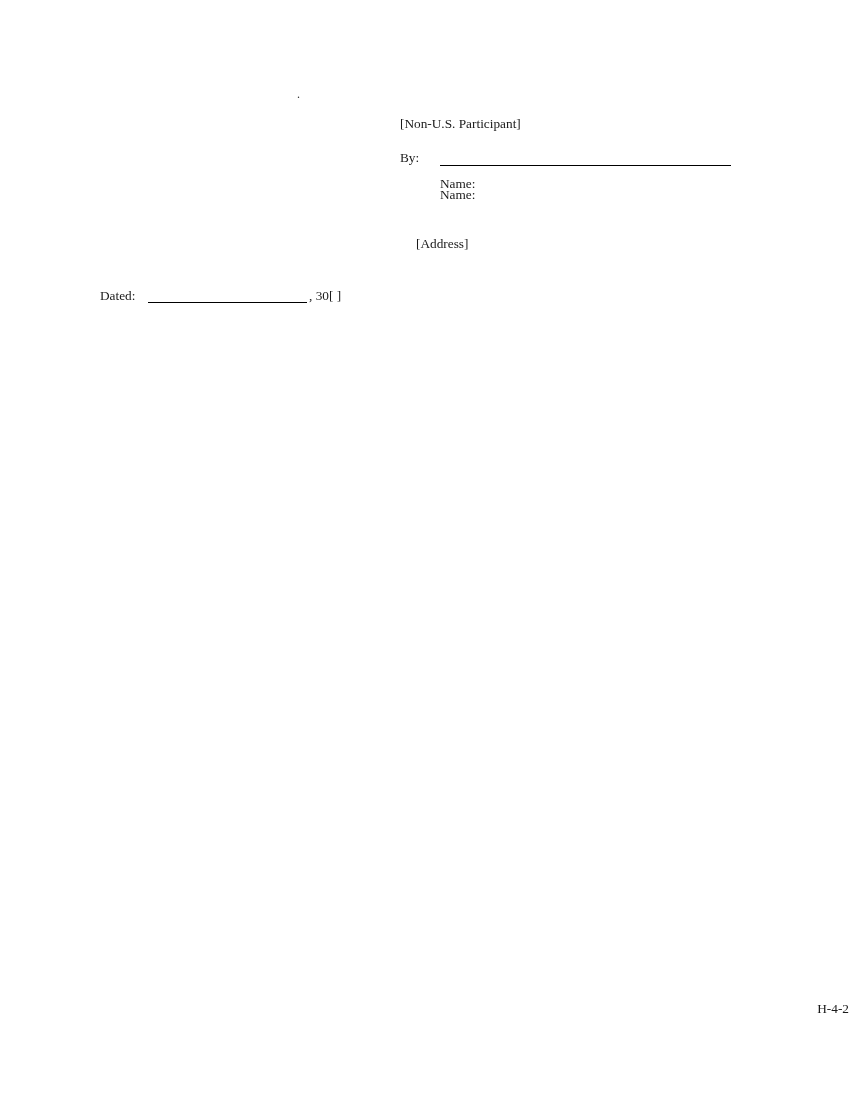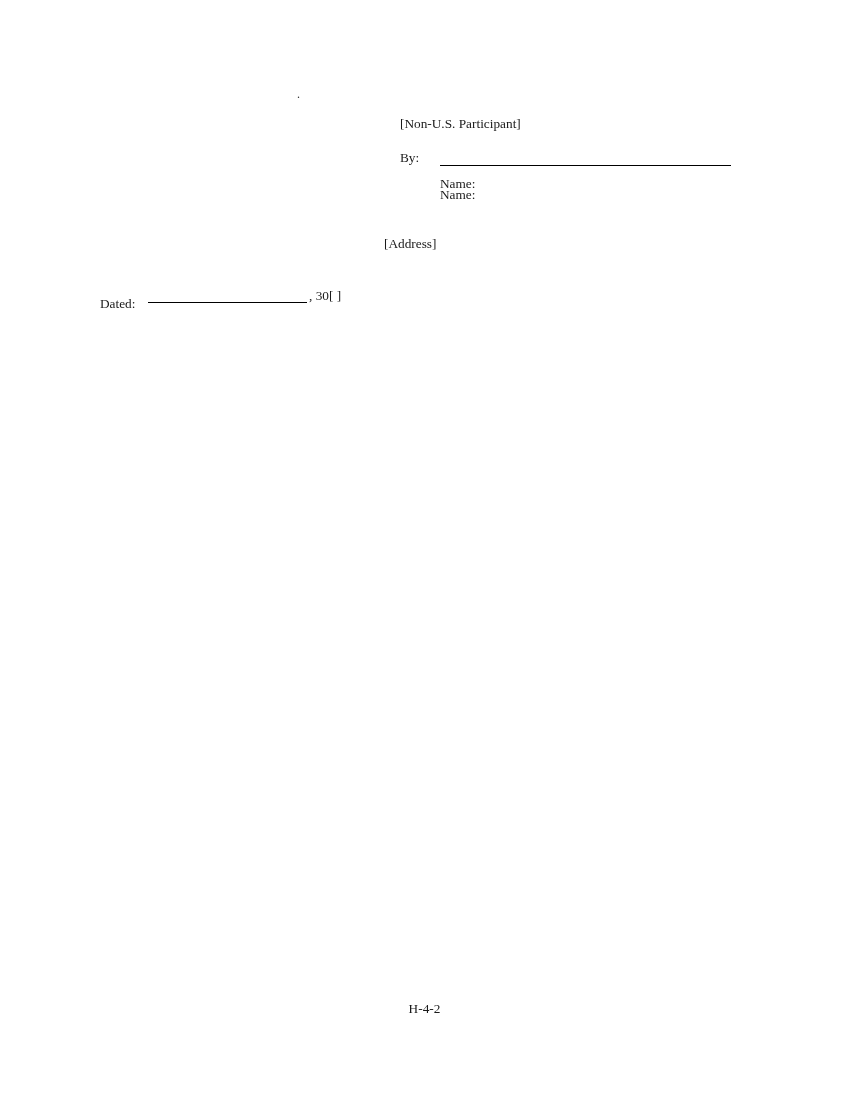--- a/index.html
+++ b/index.html
@@ -42,44 +42,43 @@
   }
   .name-label {
     left: 440px;
     top: 176px;
   }
   .title-label {
     left: 440px;
     top: 187px;
   }
   .address {
-    left: 384px;
+    left: 416px;
     top: 236px;
   }
   .dated-label {
     left: 100px;
     top: 288px;
-    margin-top: 8px;
   }
   .dated-line {
     left: 148px;
     top: 289px;
     width: 159px;
     height: 14px;
     border-bottom: 1.4px solid #000000;
   }
   .dated-suffix {
     left: 309px;
     top: 288px;
   }
   .page-number {
     left: 0;
     right: 0;
     top: 1001px;
-    text-align: center;
+    text-align: right;
     white-space: nowrap;
   }
 </style>
 </head>
 <body>
 
 <div class="page">
 
   <span class="abs stray-dot">.</span>
 

